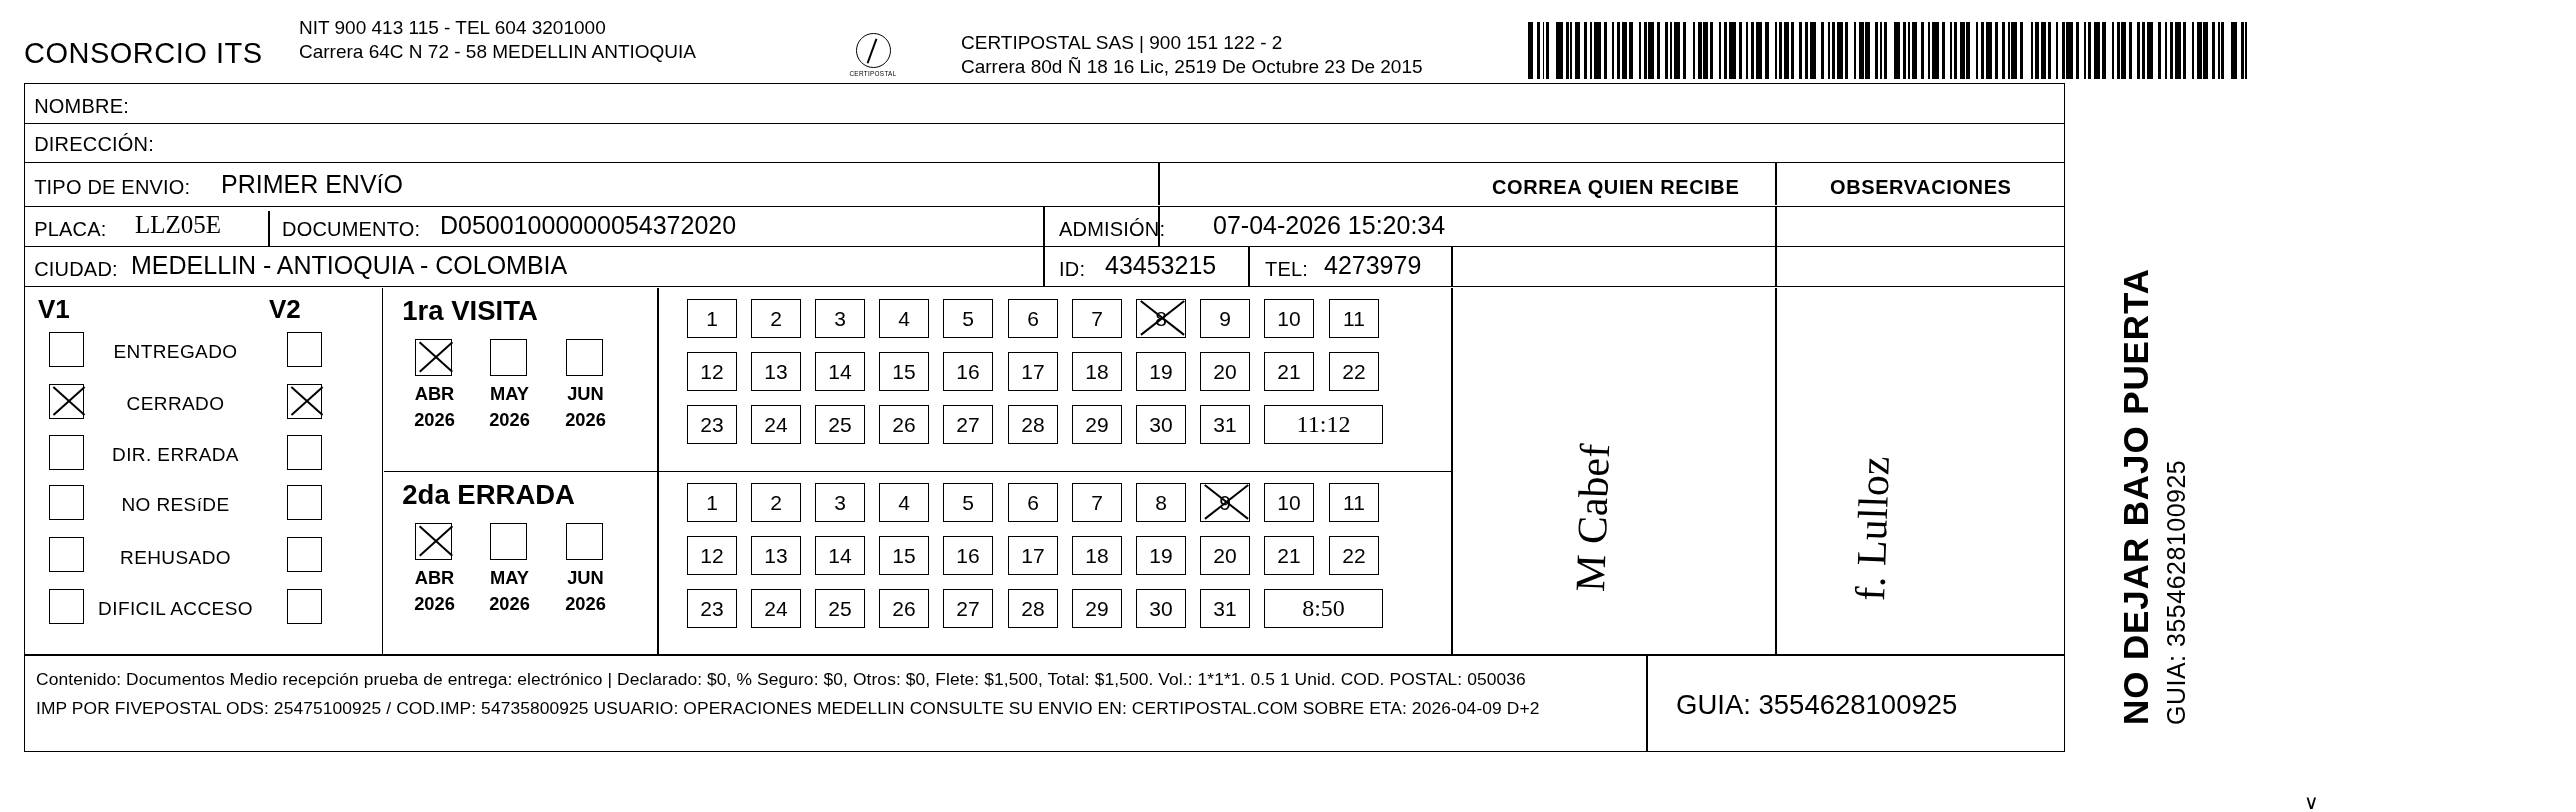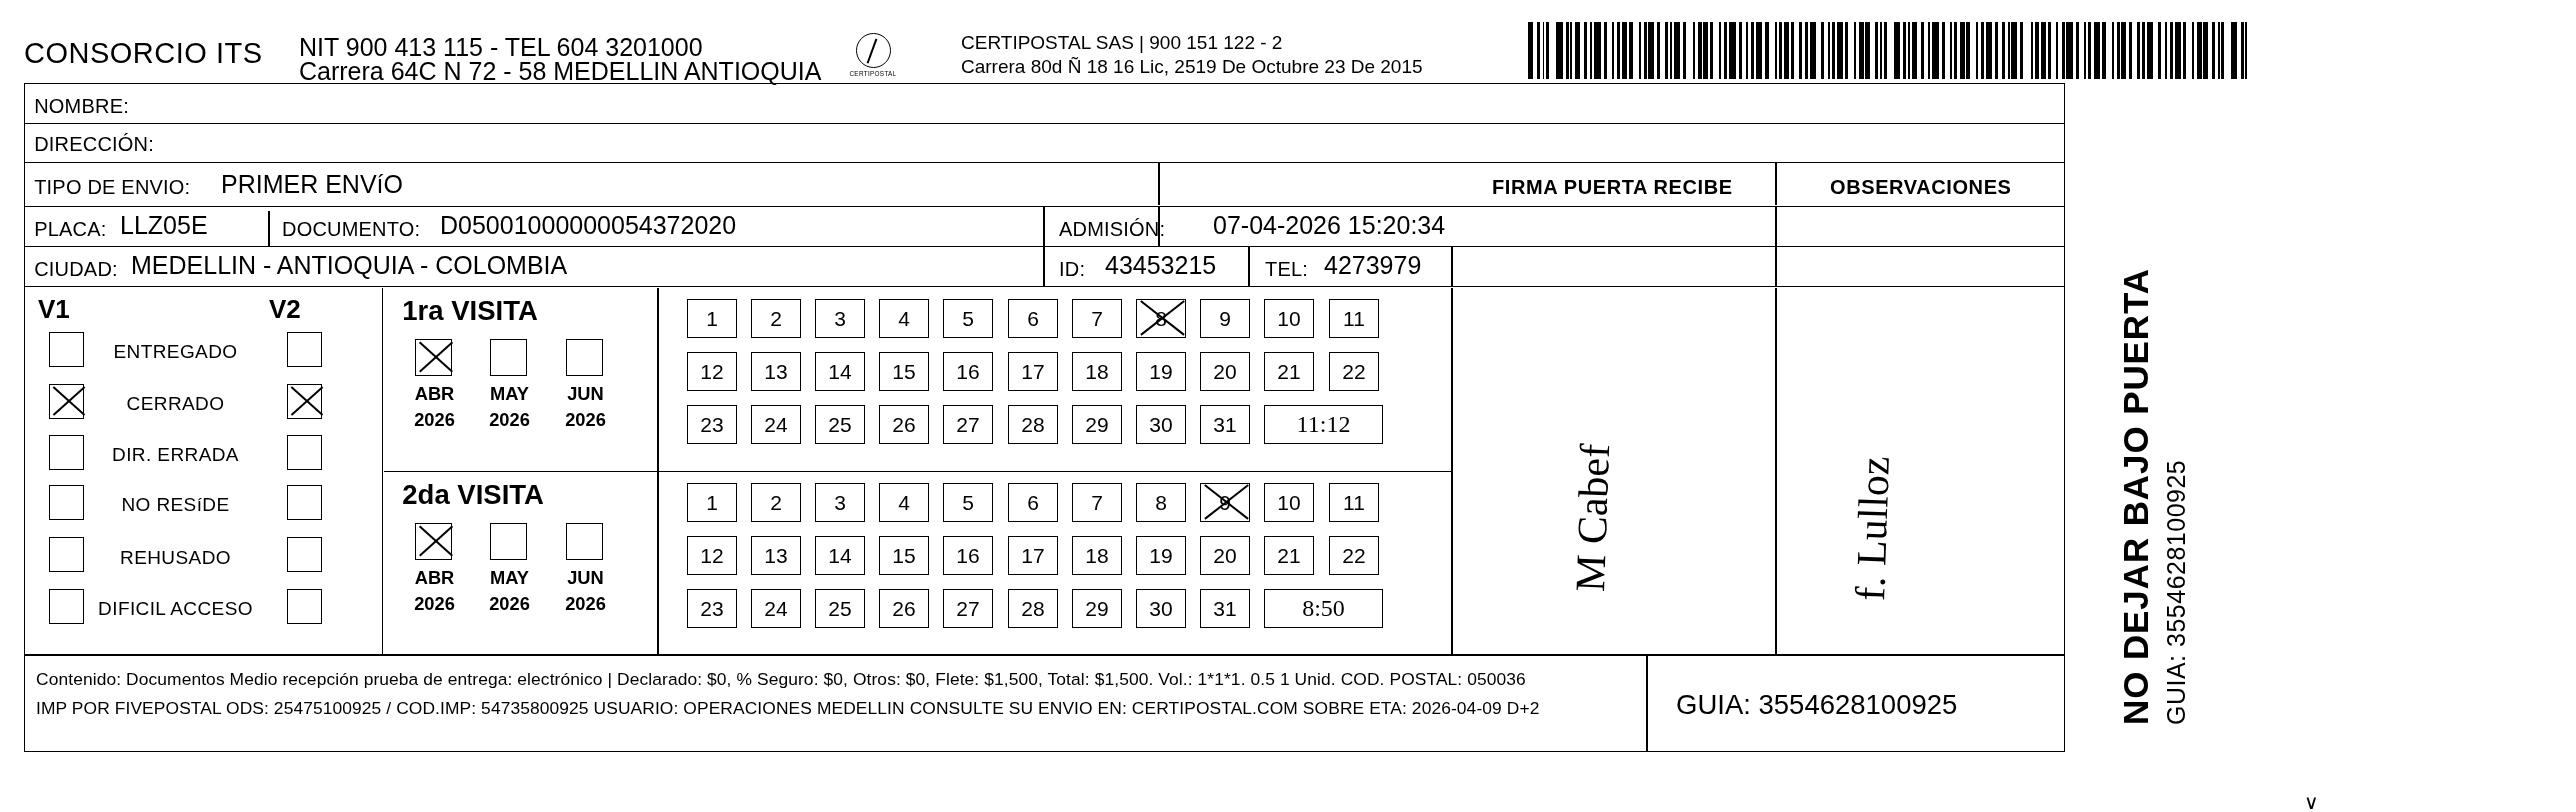--- a/index.html
+++ b/index.html
@@ -2,21 +2,21 @@
 <html style="font-size:14.7px"><head>
 <meta charset="utf-8">
 <style>
   html,body{margin:0;padding:0;background:#ffffff;}
   body{width:2576px;height:813px;font-family:"Liberation Sans",sans-serif;color:#000;-webkit-font-smoothing:none;}
   .sheet{position:relative;width:2576px;height:813px;overflow:hidden;}
 
   
   .header{position:absolute;left:24px;top:13px;width:2531px;height:66px;}
   .hdr-company{position:absolute;left:0;top:24px;font-size:29px;letter-spacing:0.5px;}
-  .hdr-block1{position:absolute;left:275px;top:22px;font-size:25px;line-height:24px;}
+  .hdr-block1{position:absolute;left:275px;top:3px;font-size:19px;line-height:24px;}
   .hdr-logo{position:absolute;left:807px;top:20px;width:84px;height:44px;text-align:center;}
   .hdr-logo .ring{width:33px;height:33px;border:1.8px solid #000;border-radius:50%;margin:0 auto;position:relative;}
   .hdr-logo .ring:after{content:"";position:absolute;left:14.7px;top:3.7px;width:1.8px;height:26px;background:#000;transform:rotate(20deg);}
   .hdr-logo .lgtxt{font-size:6.4px;letter-spacing:0.3px;margin-top:1.8px;}
   .hdr-block2{position:absolute;left:937px;top:18.3px;font-size:19px;line-height:24px;}
   .barcode{position:absolute;left:1504px;top:9.2px;width:724px;height:57px;}
   .barcode i{position:absolute;top:0;height:57px;background:#000;display:block;}
 
   
   .frame{position:absolute;left:24px;top:83px;width:2041px;height:669px;border:1.8px solid #000;box-sizing:border-box;}
@@ -211,29 +211,29 @@
       <span class="cell-txt lbl" style="left:9.2px;top:11px;">NOMBRE:</span>
     </div>
 
     <div class="row r-direccion">
       <span class="cell-txt lbl" style="left:9.2px;top:9.2px;">DIRECCIÓN:</span>
     </div>
 
     <div class="row r-tipo">
       <span class="cell-txt lbl" style="left:9.2px;top:13px;">TIPO DE ENVIO:</span>
       <span class="cell-txt val" style="left:196px;top:7.3px;">PRIMER ENVíO</span>
-      <span class="firma-head" style="left:1467px;top:13px;">FIRMA PUERTA RECIBE</span>
+      <span class="firma-head" style="left:1467px;top:13px;">CORREA QUIEN RECIBE</span>
       <span class="firma-head" style="left:1805px;top:13px;text-align:right;">OBSERVACIONES</span>
       <div class="vline" style="left:1133px;top:0;height:42px;"></div>
       <div class="vline" style="left:1750px;top:0;height:42px;"></div>
     </div>
 
     <div class="row r-placa">
       <span class="cell-txt lbl" style="left:9.2px;top:11px;">PLACA:</span>
-      <span class="cell-txt val" style="left:95px;top:3.7px;">LLZ05E</span>
+      <span class="cell-txt val" style="left:110px;top:3.7px;font-family:Liberation Serif, serif;">LLZ05E</span>
       <span class="cell-txt lbl" style="left:257px;top:11px;">DOCUMENTO:</span>
       <span class="cell-txt val" style="left:415px;top:3.7px;">D05001000000054372020</span>
       <span class="cell-txt lbl" style="left:1034px;top:11px;">ADMISIÓN:</span>
       <span class="cell-txt val" style="left:1188px;top:3.7px;">07-04-2026 15:20:34</span>
       <div class="vline" style="left:243px;top:3.7px;height:35px;"></div>
       <div class="vline" style="left:1018px;top:0;height:40px;"></div>
       <div class="vline" style="left:1750px;top:0;height:40px;"></div>
       <div class="vline" style="left:1133px;top:0;height:40px;"></div>
     </div>
 
@@ -317,21 +317,21 @@
             <div class="daybox" style="left: 431px; top: 117px;">25</div>
             <div class="daybox" style="left: 495px; top: 117px;">26</div>
             <div class="daybox" style="left: 559px; top: 117px;">27</div>
             <div class="daybox" style="left: 624px; top: 117px;">28</div>
             <div class="daybox" style="left: 688px; top: 117px;">29</div>
             <div class="daybox" style="left: 752px; top: 117px;">30</div>
             <div class="daybox" style="left: 816px; top: 117px;">31</div>
             <div class="timebox" style="left: 880px; top: 117px;">11:12</div>
           </div>
           <div class="vis" style="left: 359px; top: 183px; width: 1067px; height: 183px; border-top: 1.8px solid rgb(0, 0, 0);">
-            <div class="vis-title" style="left: 18.3px; top: 7.3px;">2da VISITA</div>
+            <div class="vis-title" style="left: 18.3px; top: 7.3px;">2da ERRADA</div>
             <div class="mchk x" style="left: 31px; top: 51px;"></div>
             <div class="mlab" style="left: 20px; top: 95px;">ABR</div>
             <div class="ylab" style="left: 20px; top: 121px;">2026</div>
             <div class="mchk" style="left: 106px; top: 51px;"></div>
             <div class="mlab" style="left: 95px; top: 95px;">MAY</div>
             <div class="ylab" style="left: 95px; top: 121px;">2026</div>
             <div class="mchk" style="left: 182px; top: 51px;"></div>
             <div class="mlab" style="left: 171px; top: 95px;">JUN</div>
             <div class="ylab" style="left: 171px; top: 121px;">2026</div>
             <div class="vline" style="left: 273px; top: 0px; height: 183px;"></div>

